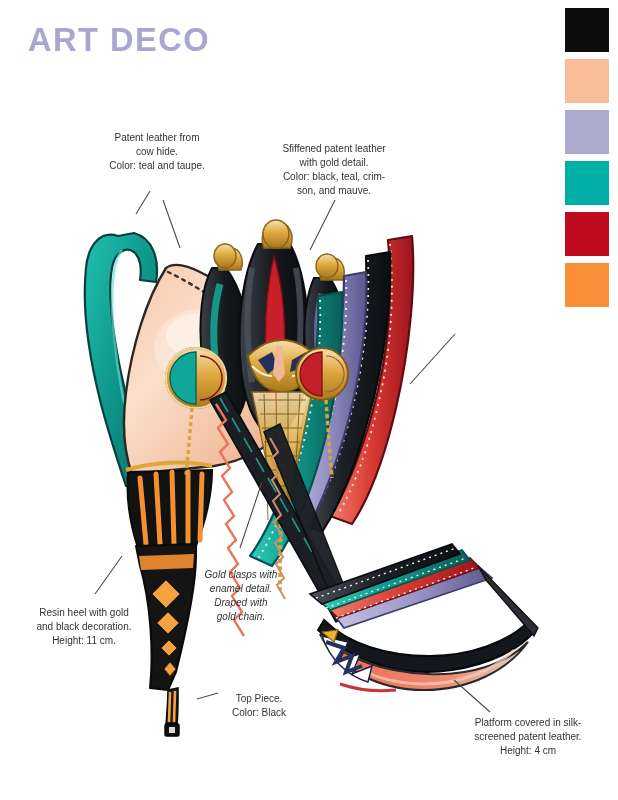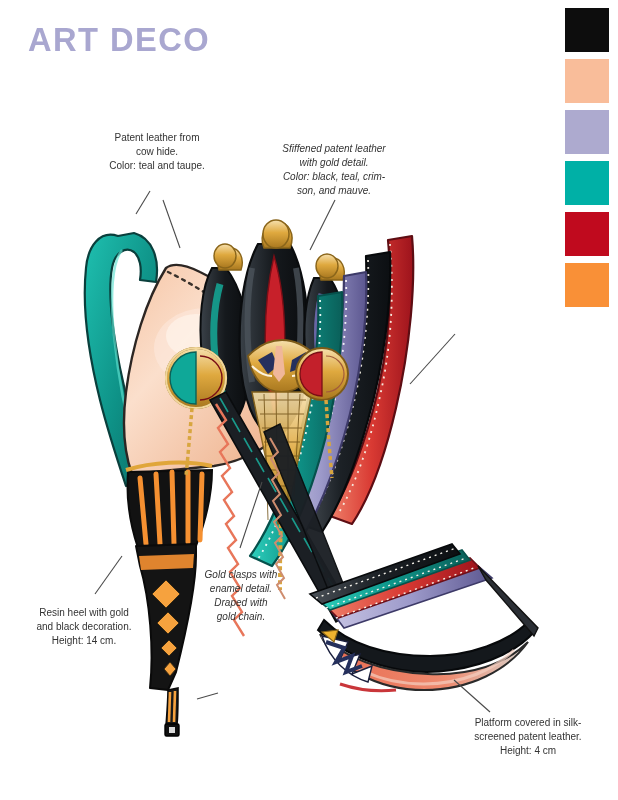--- a/index.html
+++ b/index.html
@@ -295,33 +295,35 @@
       <line x1="122" y1="556" x2="95" y2="594"></line>
       <line x1="197" y1="699" x2="218" y2="693"></line>
       <line x1="454" y1="680" x2="490" y2="712"></line>
     </g>
   </svg>
 
   <div class="note" style="left:85px;top:131px;width:144px;">Patent leather from
 cow hide.
 Color: teal and taupe.</div>
 
-  <div class="note" style="left:258px;top:142px;width:152px;font-style:italic;">Sfiffened patent leather
+  <div class="note" style="left:258px;top:142px;width:152px;">Sfiffened patent leather
 with gold detail.
 Color: black, teal, crim-
 son, and mauve.</div>
 
 
   <div class="note" style="left:179px;top:568px;width:124px;font-style:italic;">Gold clasps with
 enamel detail.
 Draped with
 gold chain.</div>
 
   <div class="note" style="left:10px;top:606px;width:148px;">Resin heel with gold
 and black decoration.
-Height: 14 cm.</div>
-
+Height: 11 cm.</div>
+
+  <div class="note" style="left:212px;top:692px;width:94px;">Top Piece.
+Color: Black</div>
 
   <div class="note" style="left:450px;top:716px;width:156px;">Platform covered in silk-
 screened patent leather.
 Height: 4 cm</div>
 
 </div>
 
 </body></html>

